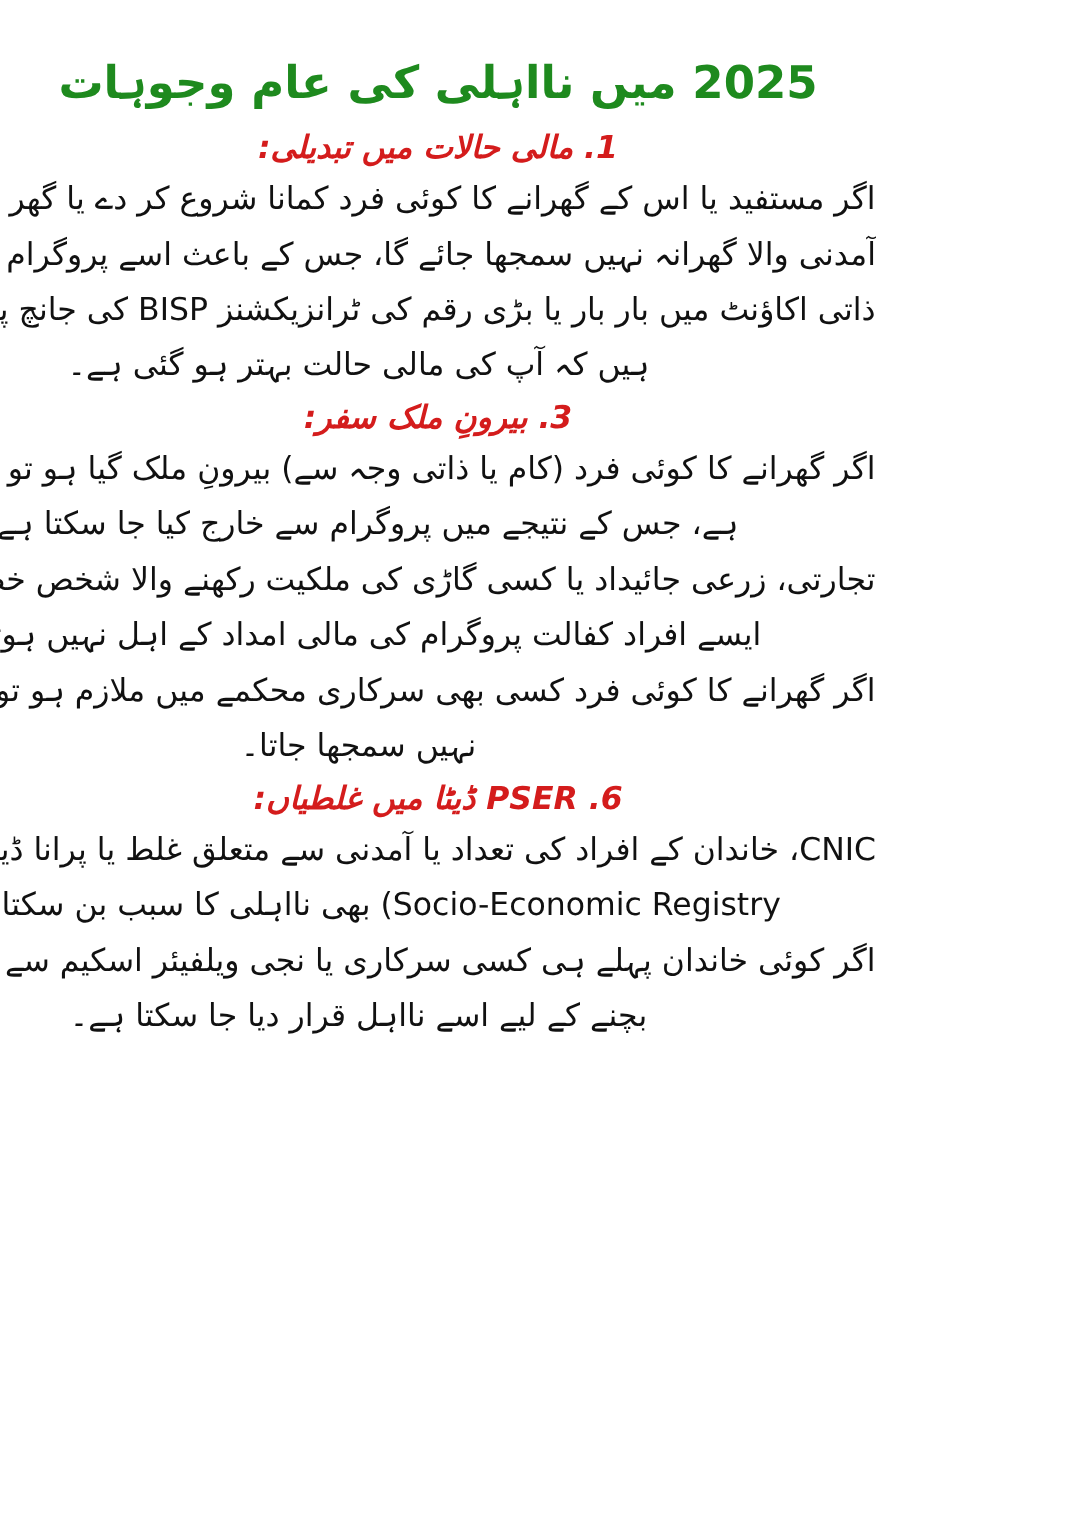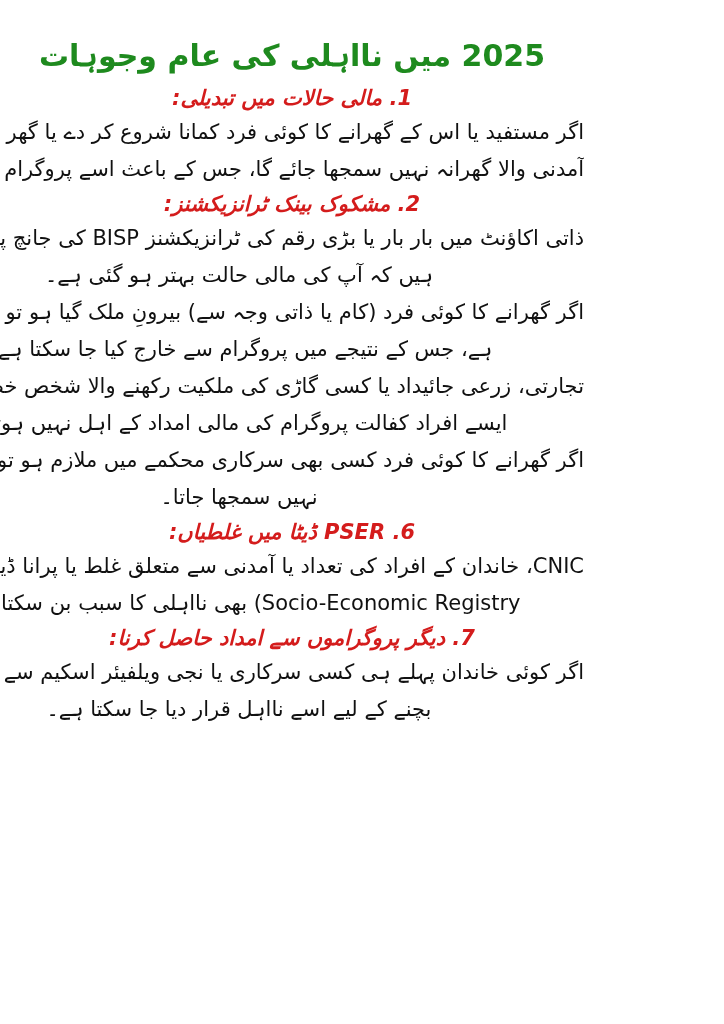--- a/index.html
+++ b/index.html
@@ -32,28 +32,28 @@
 
   <div class="section">
     <h2 class="heading">1. مالی حالات میں تبدیلی:</h2>
     <p class="body-text">
       <span class="body-line">اگر مستفید یا اس کے گھرانے کا کوئی فرد کمانا شروع کر دے یا گھر کی آمدنی بڑھ جائے تو اسے کم</span>
       <span class="body-line">آمدنی والا گھرانہ نہیں سمجھا جائے گا، جس کے باعث اسے پروگرام سے نااہل قرار دیا جا سکتا ہے۔</span>
     </p>
   </div>
 
   <div class="section">
-    <h2 class="heading">2. مشکوک بینک ٹرانزیکشنز:</h2>
     <p class="body-text">
       <span class="body-line">ذاتی اکاؤنٹ میں بار بار یا بڑی رقم کی ٹرانزیکشنز BISP کی جانچ پڑتال کے دوران شبہ پیدا کرتی</span>
       <span class="body-line">ہیں کہ آپ کی مالی حالت بہتر ہو گئی ہے۔</span>
     </p>
   </div>
 
   <div class="section">
+    <h2 class="heading">3. بیرونِ ملک سفر:</h2>
     <p class="body-text">
       <span class="body-line">اگر گھرانے کا کوئی فرد (کام یا ذاتی وجہ سے) بیرونِ ملک گیا ہو تو اسے مالی طور پر مستحکم تصور کیا جاتا</span>
       <span class="body-line">ہے، جس کے نتیجے میں پروگرام سے خارج کیا جا سکتا ہے۔</span>
     </p>
   </div>
 
   <div class="section">
     <p class="body-text">
       <span class="body-line">تجارتی، زرعی جائیداد یا کسی گاڑی کی ملکیت رکھنے والا شخص خطِ غربت سے اوپر سمجھا جاتا ہے۔</span>
       <span class="body-line">ایسے افراد کفالت پروگرام کی مالی امداد کے اہل نہیں ہوتے۔</span>
@@ -69,19 +69,18 @@
 
   <div class="section">
     <h2 class="heading">6. PSER ڈیٹا میں غلطیاں:</h2>
     <p class="body-text">
       <span class="body-line">CNIC، خاندان کے افراد کی تعداد یا آمدنی سے متعلق غلط یا پرانا ڈیٹا (Provincial</span>
       <span class="body-line">Socio-Economic Registry) بھی نااہلی کا سبب بن سکتا ہے۔</span>
     </p>
   </div>
 
   <div class="section">
-    <h2 class="heading">7. دیگر پروگراموں سے امداد حاصل کرنا:</h2>
     <p class="body-text">
       <span class="body-line">اگر کوئی خاندان پہلے ہی کسی سرکاری یا نجی ویلفیئر اسکیم سے مالی امداد لے رہا ہو تو دُہری امداد سے</span>
       <span class="body-line">بچنے کے لیے اسے نااہل قرار دیا جا سکتا ہے۔</span>
     </p>
   </div>
 </div>
 
 </body></html>

